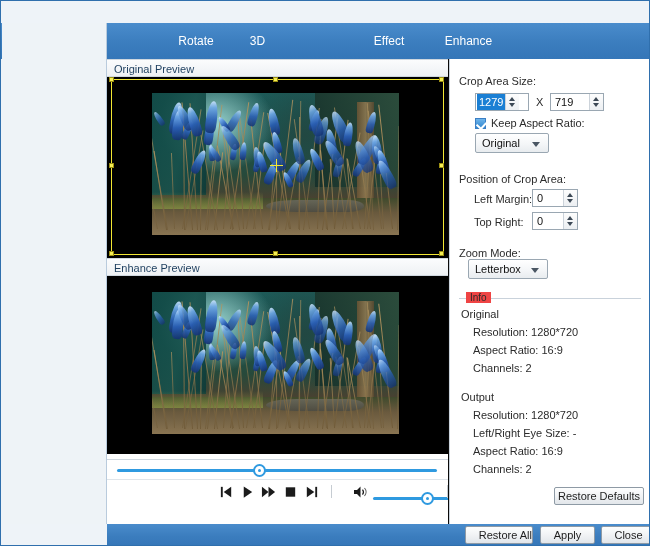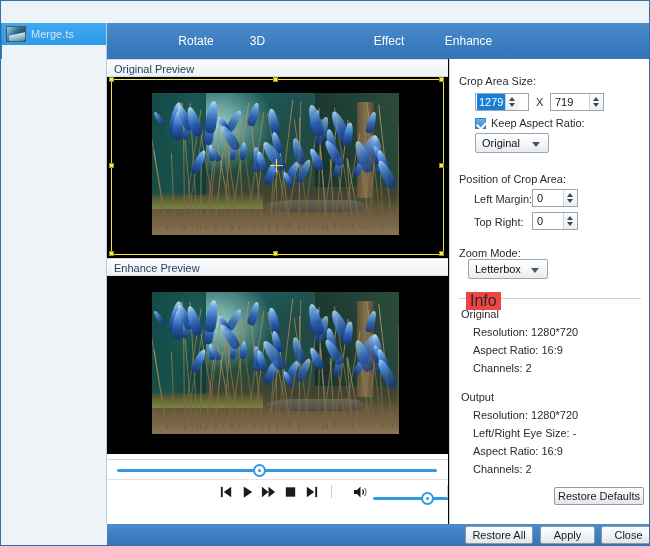--- a/index.html
+++ b/index.html
@@ -228,21 +228,21 @@
   .combo .caret{
     position:absolute;right:8px;top:8px;width:0;height:0;
     border-left:4px solid transparent;border-right:4px solid transparent;
     border-top:5px solid #4a5663;
   }
   .group{
     position:absolute;box-sizing:border-box;
     border-top:1px solid #c9d2db;
   }
   .group-title{
-    position:absolute;background:#ef4444;padding:0 4px;font-size:16px;color:#2b2b2b;
+    position:absolute;background:#ef4444;padding:0 4px;font-size:10px;color:#2b2b2b;
   }
   .info-line{position:absolute;font-size:11px;color:#2b2b2b;white-space:nowrap;}
   .btn{
     position:absolute;box-sizing:border-box;
     border:1px solid #8e9aa5;border-radius:2px;
     background:linear-gradient(to bottom,#fdfefe 0%,#f1f3f5 50%,#e2e6ea 100%);
     font-size:11px;color:#1d1d1d;text-align:center;cursor:pointer;user-select:none;
   }
   
   .bottombar{
@@ -262,24 +262,20 @@
 
 
   <div class="tabbar">
     <div class="tab" style="left:160px;width:70px;">Rotate</div>
     <div class="tab" style="left:230px;width:53px;">3D</div>
     <div class="tab" style="left:353px;width:70px;">Effect</div>
     <div class="tab" style="left:430px;width:75px;">Enhance</div>
   </div>
 
   <div class="sidebar">
-    <div class="file-item selected">
-      <div class="file-thumb thumb-a"></div>
-      <div class="file-label">Merge.ts</div>
-    </div>
   </div>
 
   <div class="center">
 
     <div class="panel-head">Original Preview</div>
     <div class="video-stage" style="height:181px;">
       <div class="video-frame" style="left:45px;top:16px;width:247px;height:142px;">
         <div class="scene">
           <div class="rockL"></div>
           <div class="rockR"></div>
@@ -611,18 +607,18 @@
     <div class="info-line" style="left:11px;top:332px;">Output</div>
     <div class="info-line" style="left:23px;top:350px;">Resolution: 1280*720</div>
     <div class="info-line" style="left:23px;top:368px;">Left/Right Eye Size: -</div>
     <div class="info-line" style="left:23px;top:386px;">Aspect Ratio: 16:9</div>
     <div class="info-line" style="left:23px;top:404px;">Channels: 2</div>
 
     <div class="btn" style="left:104px;top:428px;width:90px;height:18px;line-height:17px;">Restore Defaults</div>
   </div>
 
   <div class="bottombar">
-    <div class="btn" style="left:358px;width:68px;">Restore All</div>
+    <div class="btn" style="left:358px;width:68px;text-align:right;">Restore All</div>
     <div class="btn" style="left:433px;width:55px;">Apply</div>
     <div class="btn" style="left:494px;width:55px;">Close</div>
   </div>
 
 </div>
 
 </body></html>

